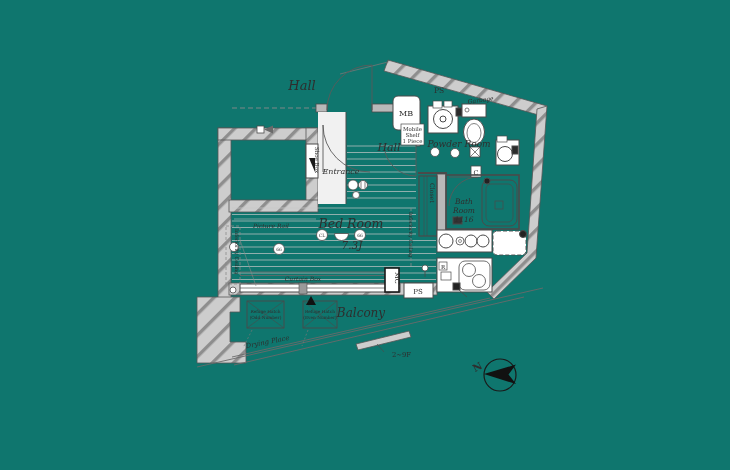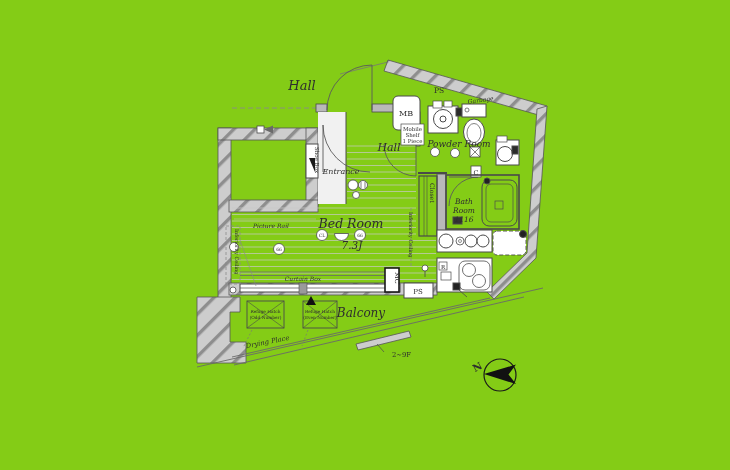--- a/index.html
+++ b/index.html
@@ -1,16 +1,16 @@
 <!DOCTYPE html>
 <html><head>
 <meta charset="utf-8">
 <style>
   html,body{margin:0;padding:0;background:#fff;}
-  .stage{position:relative;width:730px;height:470px;background:#84cc16;overflow:hidden;
+  .stage{position:relative;width:730px;height:470px;background:#0f766e;overflow:hidden;
          font-family:"DejaVu Serif", serif;}
   svg{position:absolute;left:0;top:0;}
   text{fill:#2e2e2e;}
   .rm{font-style:italic;}
 </style>
 </head>
 <body>
 
 <div class="stage">
 <svg width="730" height="470" viewBox="0 0 730 470">

